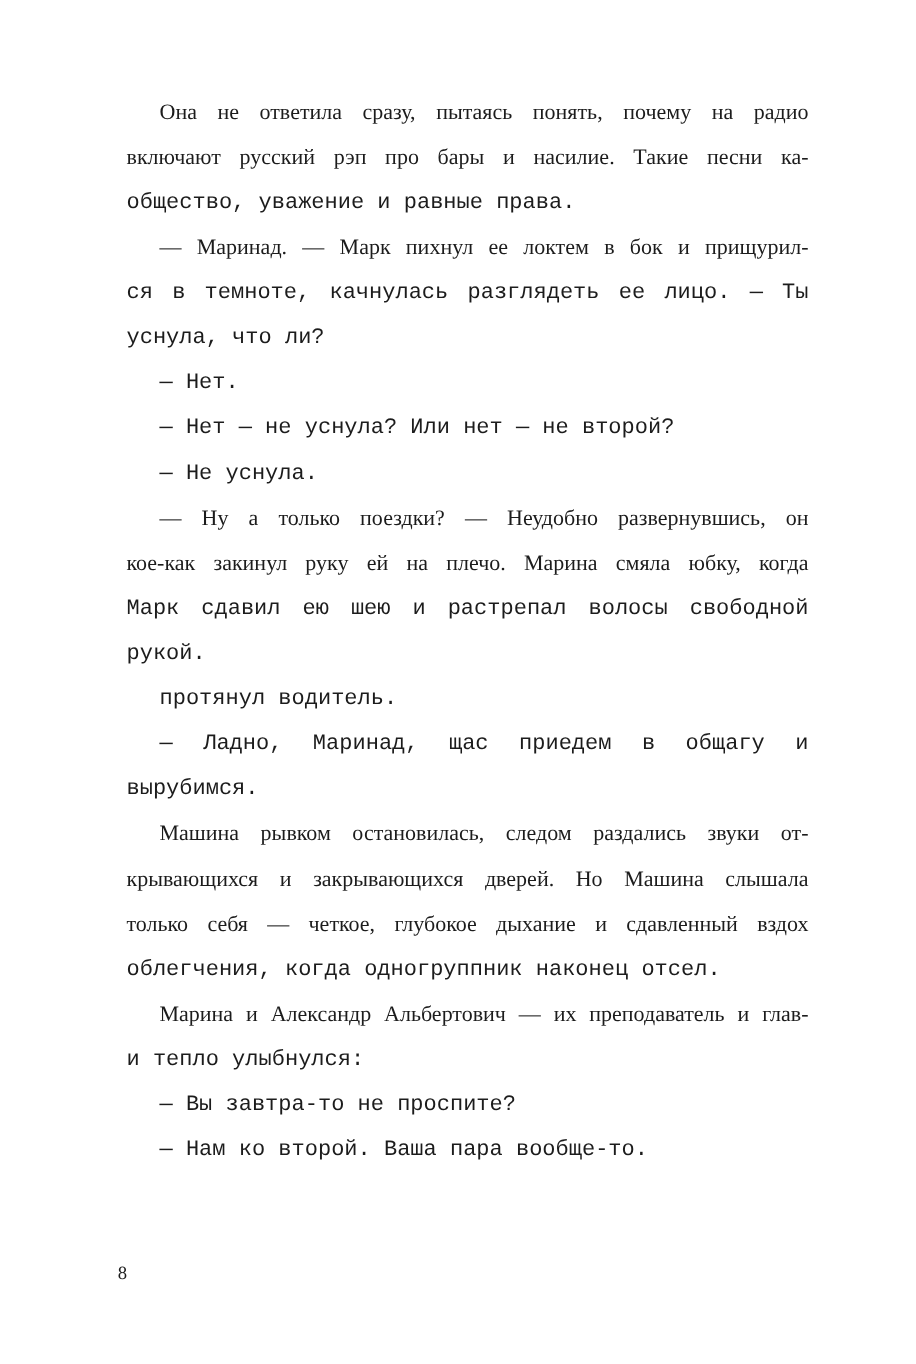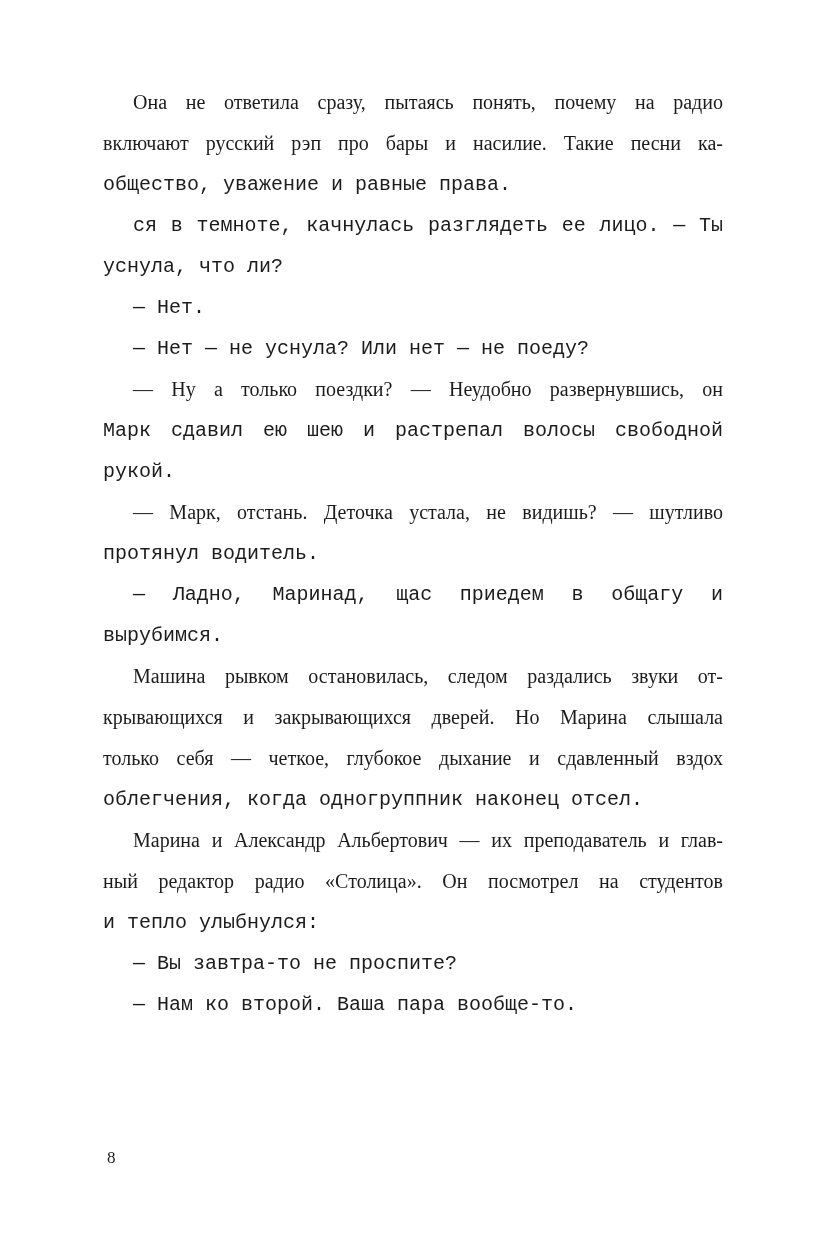--- a/index.html
+++ b/index.html
@@ -15,21 +15,21 @@
     color: #1c1c1c;
     overflow: hidden;
   }
   .page {
     position: absolute;
     inset: 0;
     background: #ffffff;
   }
   .text-block {
     position: absolute;
-    left: 103px;
+    left: 115px;
     top: 82px;
     width: 620px;
     font-size: 20px;
     line-height: 41px;
   }
   .paragraph {
     margin: 0;
     padding: 0;
   }
   .line {
@@ -59,48 +59,51 @@
 <body>
 
 <div class="page">
   <div class="text-block">
       <div class="paragraph">
         <div class="line">Она не ответила сразу, пытаясь понять, почему на радио</div>
         <div class="line">включают русский рэп про бары и насилие. Такие песни ка-</div>
         <div class="line">общество, уважение и равные права.</div>
       </div>
       <div class="paragraph">
+        <div class="line">— Маринад. — Марк пихнул ее локтем в бок и прищурил-</div>
         <div class="line">ся в темноте, качнулась разглядеть ее лицо. — Ты уснула, что ли?</div>
       </div>
       <div class="paragraph">
         <div class="line">— Нет.</div>
       </div>
       <div class="paragraph">
-        <div class="line">— Нет — не уснула? Или нет — не поеду?</div>
+        <div class="line">— Нет — не уснула? Или нет — не второй?</div>
+      </div>
+      <div class="paragraph">
+        <div class="line">— Не уснула.</div>
       </div>
       <div class="paragraph">
         <div class="line">— Ну а только поездки? — Неудобно развернувшись, он</div>
+        <div class="line">кое-как закинул руку ей на плечо. Марина смяла юбку, когда</div>
         <div class="line">Марк сдавил ею шею и растрепал волосы свободной рукой.</div>
       </div>
       <div class="paragraph">
-        <div class="line">— Марк, отстань. Деточка устала, не видишь? — шутливо</div>
         <div class="line">протянул водитель.</div>
       </div>
       <div class="paragraph">
         <div class="line">— Ладно, Маринад, щас приедем в общагу и вырубимся.</div>
       </div>
       <div class="paragraph">
         <div class="line">Машина рывком остановилась, следом раздались звуки от-</div>
-        <div class="line">крывающихся и закрывающихся дверей. Но Марина слышала</div>
+        <div class="line">крывающихся и закрывающихся дверей. Но Машина слышала</div>
         <div class="line">только себя — четкое, глубокое дыхание и сдавленный вздох</div>
         <div class="line">облегчения, когда одногруппник наконец отсел.</div>
       </div>
       <div class="paragraph">
         <div class="line">Марина и Александр Альбертович — их преподаватель и глав-</div>
-        <div class="line">ный редактор радио «Столица». Он посмотрел на студентов</div>
         <div class="line">и тепло улыбнулся:</div>
       </div>
       <div class="paragraph">
         <div class="line">— Вы завтра-то не проспите?</div>
       </div>
       <div class="paragraph">
         <div class="line">— Нам ко второй. Ваша пара вообще-то.</div>
       </div>
     </div>
   <div class="page-number">8</div>

